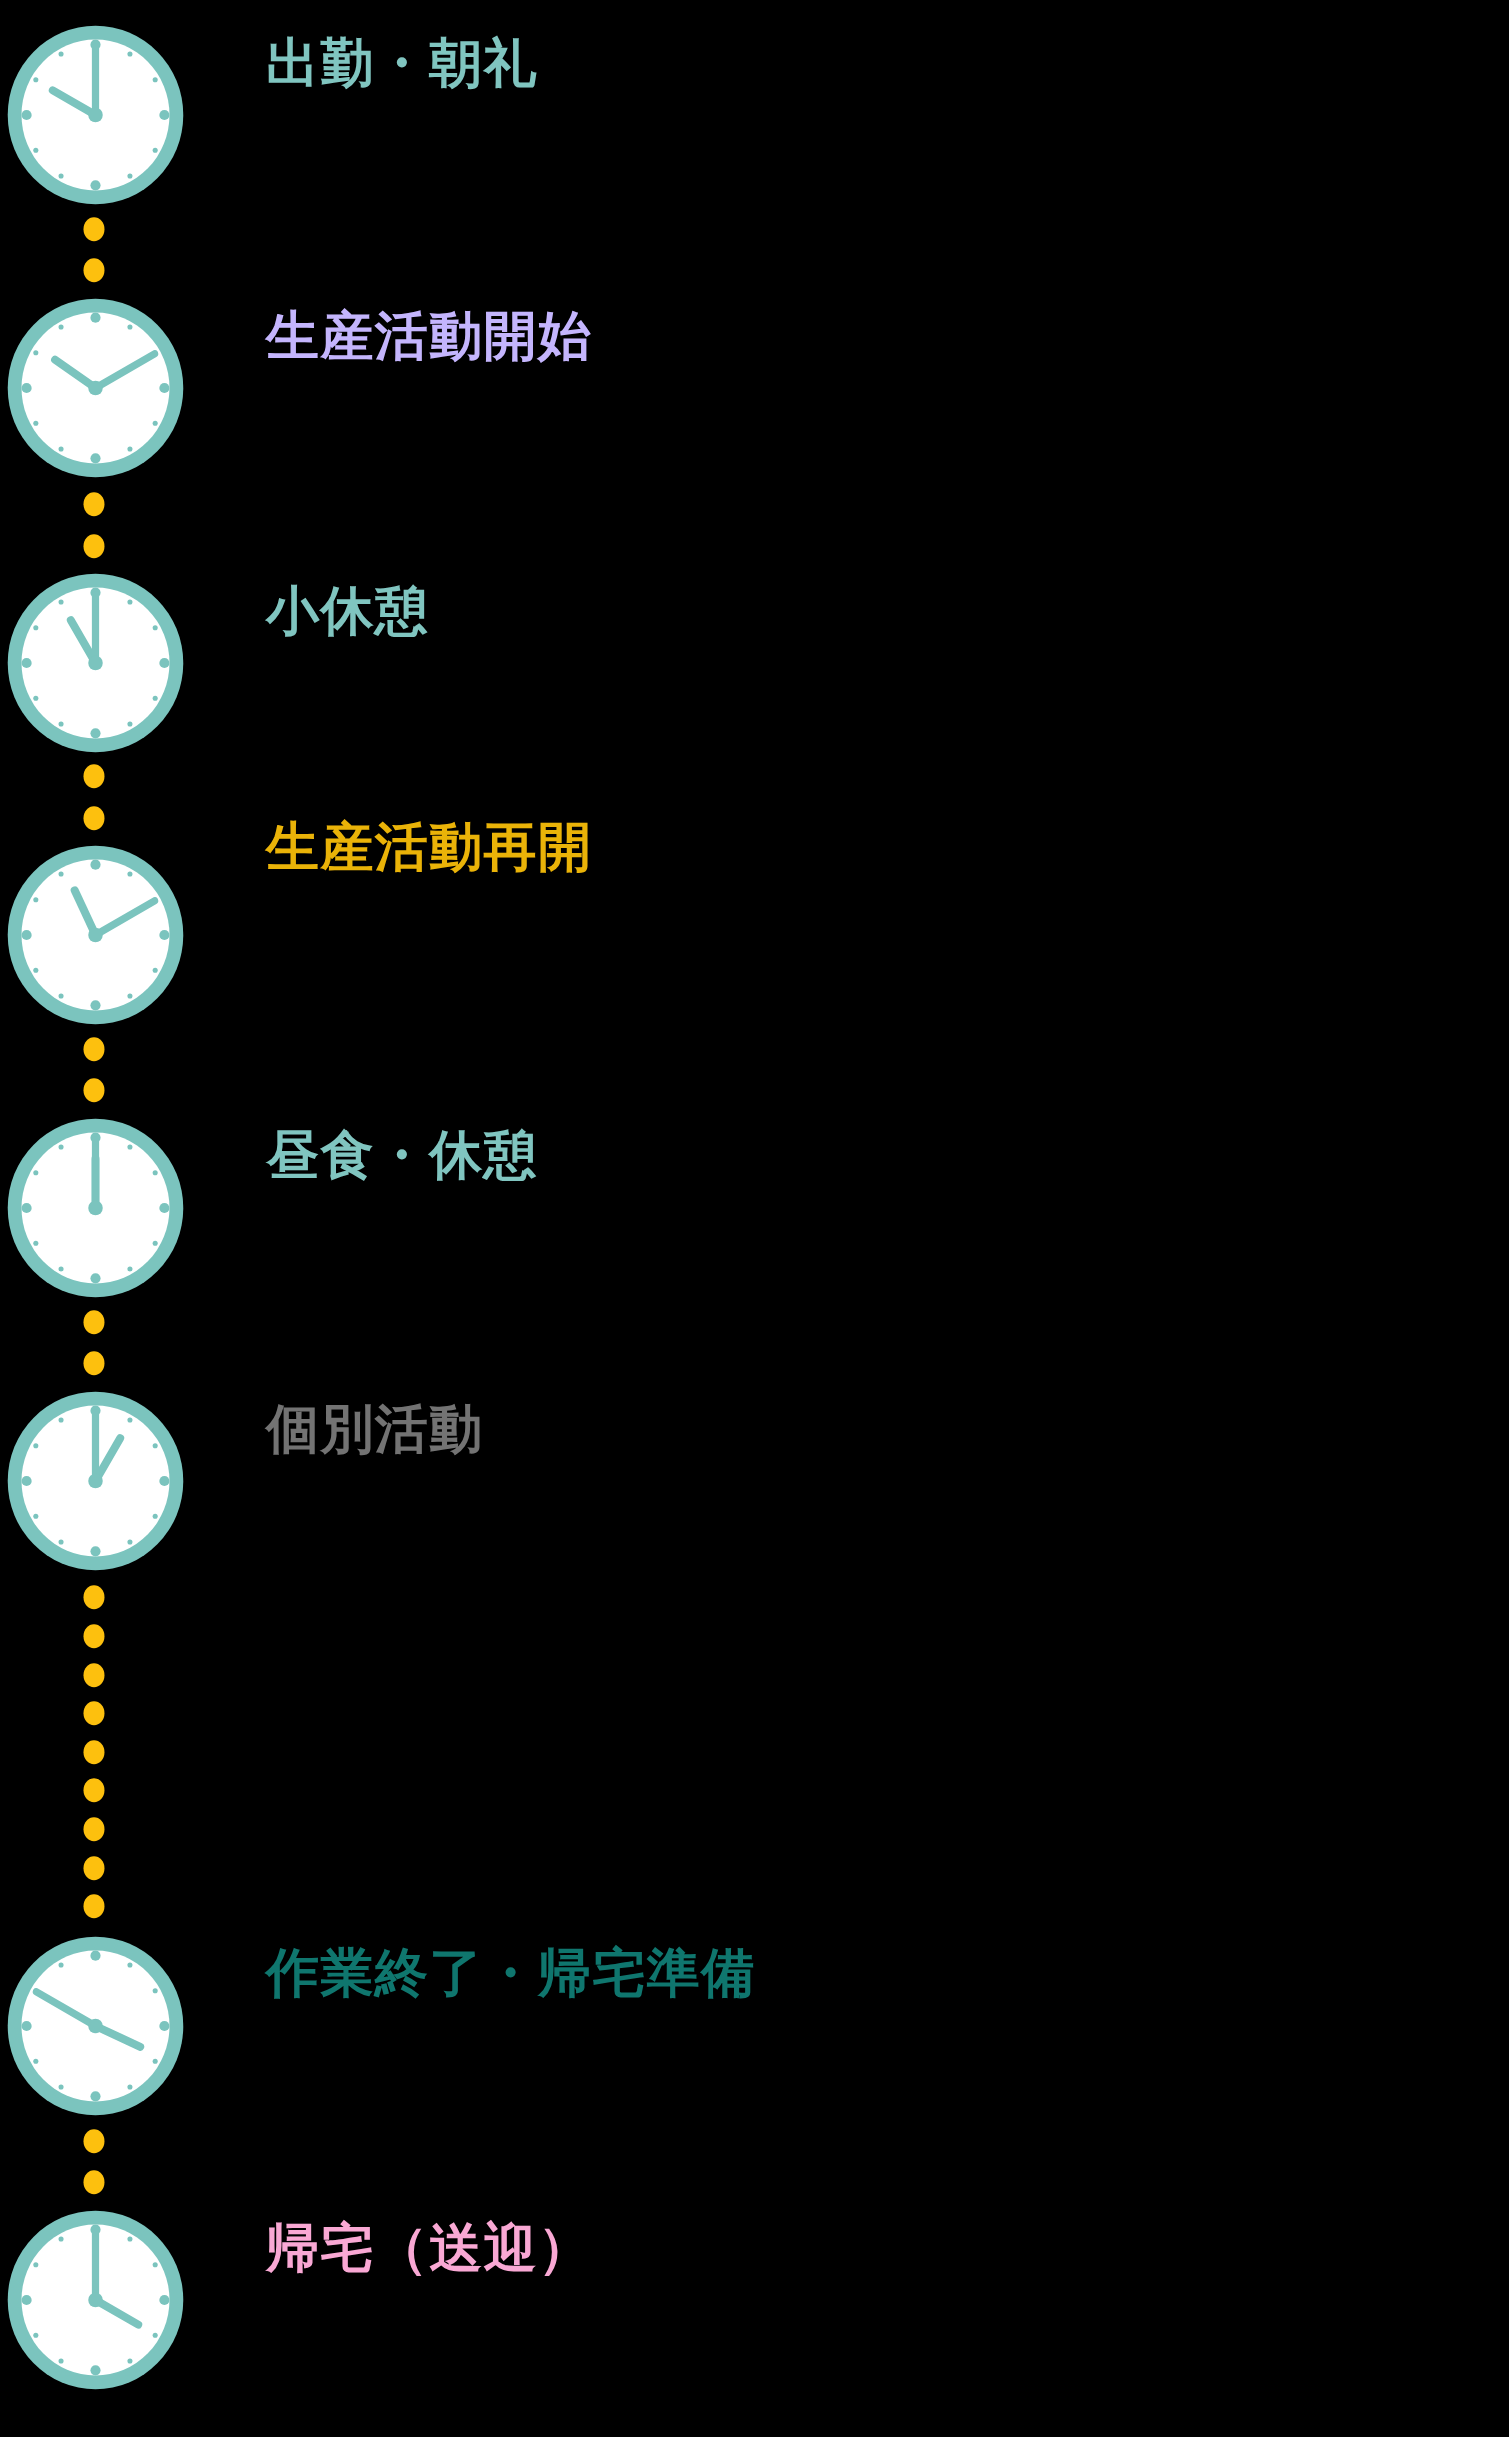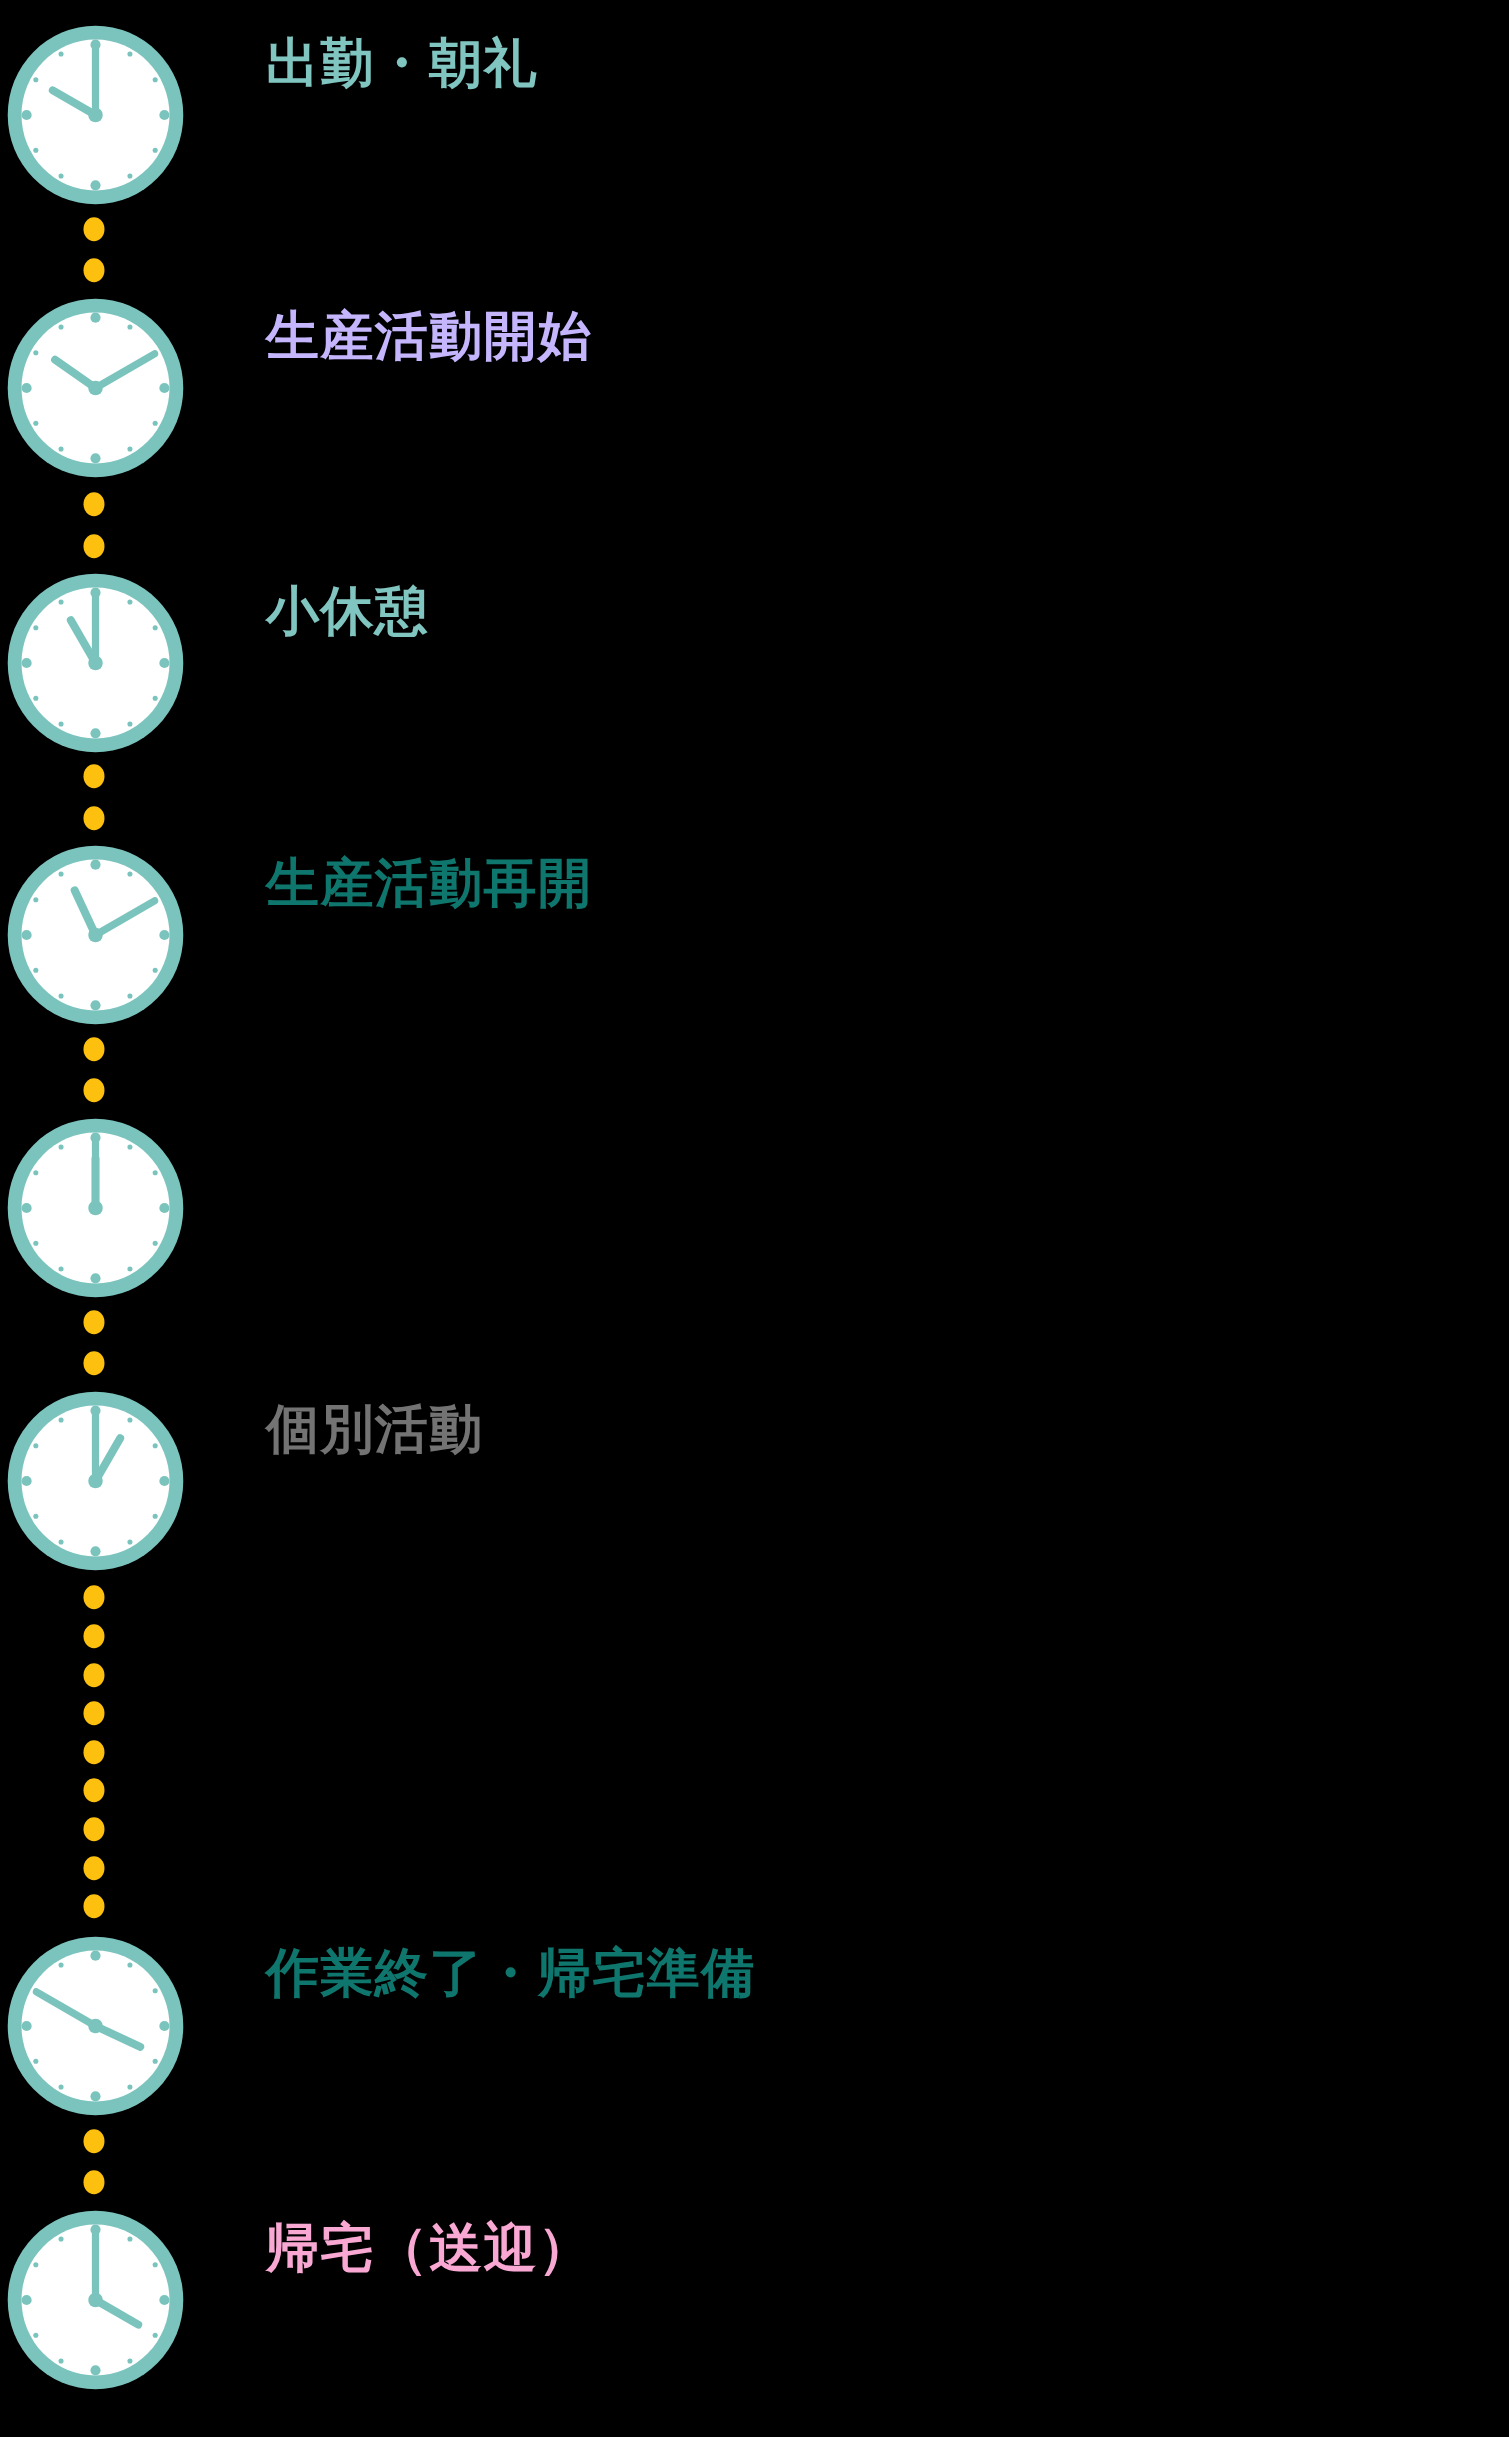--- a/index.html
+++ b/index.html
@@ -118,21 +118,21 @@
         <circle cx="122.00000000000001" cy="221" r="7" fill="#7BC4BE"></circle>
         <circle cx="74.5" cy="208.00446416709053" r="3.5" fill="#7BC4BE"></circle>
         <circle cx="39.72758664047835" cy="172.50000000000006" r="3.5" fill="#7BC4BE"></circle>
         <circle cx="27" cy="124.00000000000001" r="7" fill="#7BC4BE"></circle>
         <circle cx="39.727586640478336" cy="75.49999999999999" r="3.5" fill="#7BC4BE"></circle>
         <circle cx="74.49999999999996" cy="39.99553583290948" r="3.5" fill="#7BC4BE"></circle>
         <line x1="122" y1="124" x2="93.2619582016324" y2="62.37107048150782" stroke="#7BC4BE" stroke-width="11" stroke-linecap="round"></line>
         <line x1="122" y1="124" x2="203.40638795573722" y2="77" stroke="#7BC4BE" stroke-width="10" stroke-linecap="round"></line>
         <circle cx="122" cy="124" r="10" fill="#7BC4BE"></circle>
       </svg></div>
-    <div class="row-label" style="top: 838px; color: #0f766e;">生産活動再開</div>
+    <div class="row-label" style="top: 802px; color: #eab308;">生産活動再開</div>
     <div class="dot" style="left: 83px; top: 1021px;"><svg viewBox="0 0 30 34" width="22" height="24.6">
         <ellipse cx="15" cy="17" rx="14.5" ry="16.5" fill="#FDC00E"></ellipse>
       </svg></div>
     <div class="dot" style="left: 83px; top: 1062px;"><svg viewBox="0 0 30 34" width="22" height="24.6">
         <ellipse cx="15" cy="17" rx="14.5" ry="16.5" fill="#FDC00E"></ellipse>
       </svg></div>
     <div class="row-clock" style="top: 1102px;"><svg viewBox="0 0 244 248" width="177" height="180">
         <ellipse cx="122" cy="124" rx="121" ry="123" fill="#7BC4BE"></ellipse>
         <ellipse cx="122" cy="124" rx="102" ry="104" fill="#FFFFFF"></ellipse>
         <circle cx="122" cy="27" r="7" fill="#7BC4BE"></circle>
@@ -144,20 +144,21 @@
         <circle cx="122.00000000000001" cy="221" r="7" fill="#7BC4BE"></circle>
         <circle cx="74.5" cy="208.00446416709053" r="3.5" fill="#7BC4BE"></circle>
         <circle cx="39.72758664047835" cy="172.50000000000006" r="3.5" fill="#7BC4BE"></circle>
         <circle cx="27" cy="124.00000000000001" r="7" fill="#7BC4BE"></circle>
         <circle cx="39.727586640478336" cy="75.49999999999999" r="3.5" fill="#7BC4BE"></circle>
         <circle cx="74.49999999999996" cy="39.99553583290948" r="3.5" fill="#7BC4BE"></circle>
         <line x1="122" y1="124" x2="122" y2="56" stroke="#7BC4BE" stroke-width="11" stroke-linecap="round"></line>
         <line x1="122" y1="124" x2="122" y2="30" stroke="#7BC4BE" stroke-width="10" stroke-linecap="round"></line>
         <circle cx="122" cy="124" r="10" fill="#7BC4BE"></circle>
       </svg></div>
+    <div class="row-label" style="top: 1110px; color: rgb(128, 197, 192);">昼食・休憩</div>
     <div class="dot" style="left: 83px; top: 1294px;"><svg viewBox="0 0 30 34" width="22" height="24.6">
         <ellipse cx="15" cy="17" rx="14.5" ry="16.5" fill="#FDC00E"></ellipse>
       </svg></div>
     <div class="dot" style="left: 83px; top: 1335px;"><svg viewBox="0 0 30 34" width="22" height="24.6">
         <ellipse cx="15" cy="17" rx="14.5" ry="16.5" fill="#FDC00E"></ellipse>
       </svg></div>
     <div class="row-clock" style="top: 1375px;"><svg viewBox="0 0 244 248" width="177" height="180">
         <ellipse cx="122" cy="124" rx="121" ry="123" fill="#7BC4BE"></ellipse>
         <ellipse cx="122" cy="124" rx="102" ry="104" fill="#FFFFFF"></ellipse>
         <circle cx="122" cy="27" r="7" fill="#7BC4BE"></circle>

